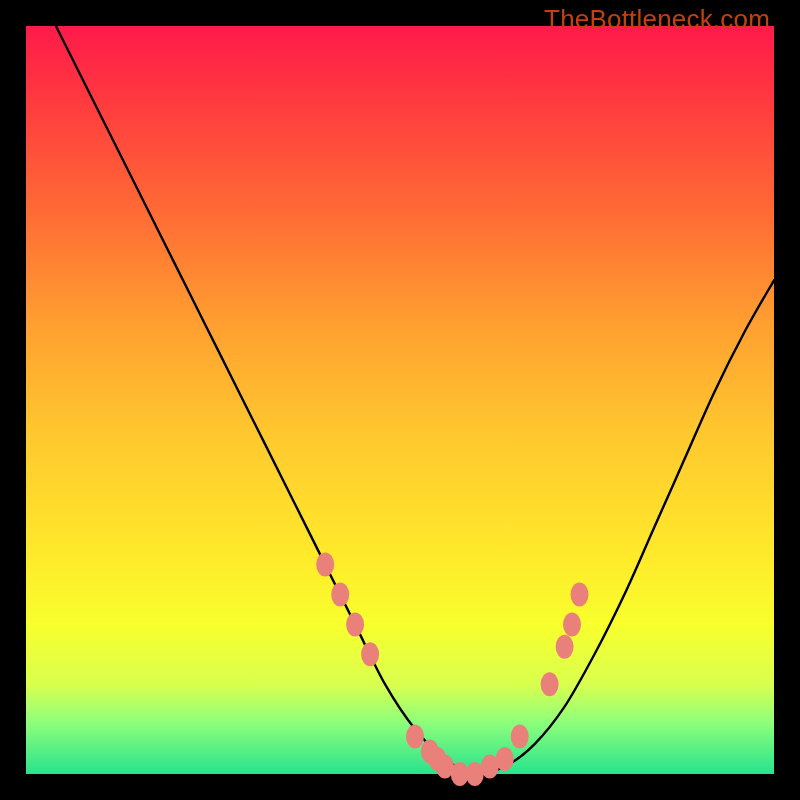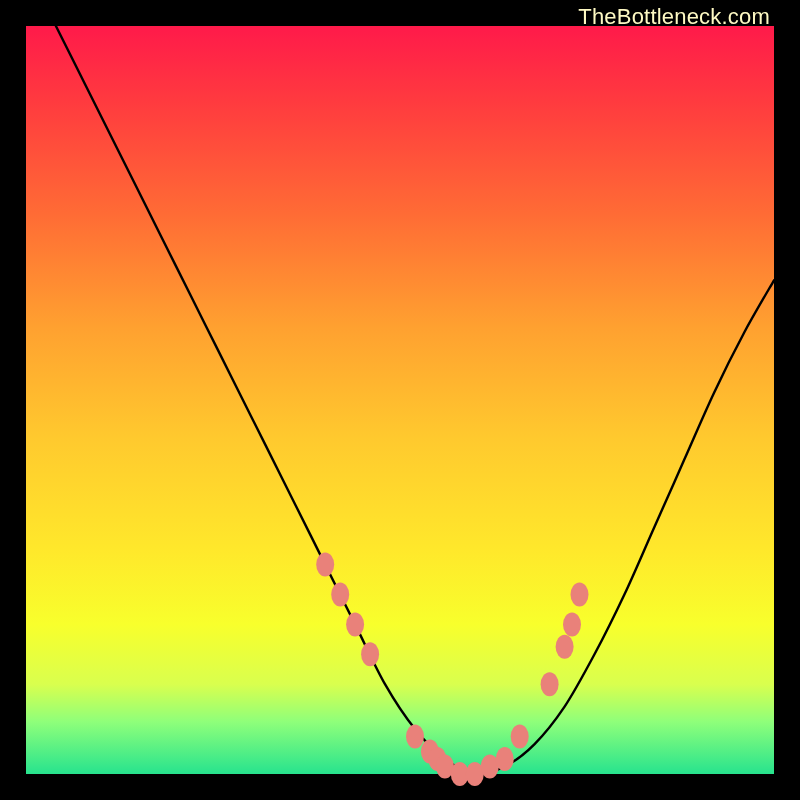--- a/index.html
+++ b/index.html
@@ -37,22 +37,22 @@
       #f8ff2c 80%,
       #d9ff4e 88%,
       #8fff7a 93%,
       #27e38e 100%
     );
   }
   .watermark {
     position: absolute;
     top: 4px;
     right: 30px;
-    color: #fef9c3;
-    font-size: 22px;
+    color: #c2410c;
+    font-size: 26px;
     font-weight: 500;
     letter-spacing: 0.2px;
     user-select: none;
   }
   svg.curve {
     position: absolute;
     top: 0;
     left: 0;
     width: 748px;
     height: 748px;

